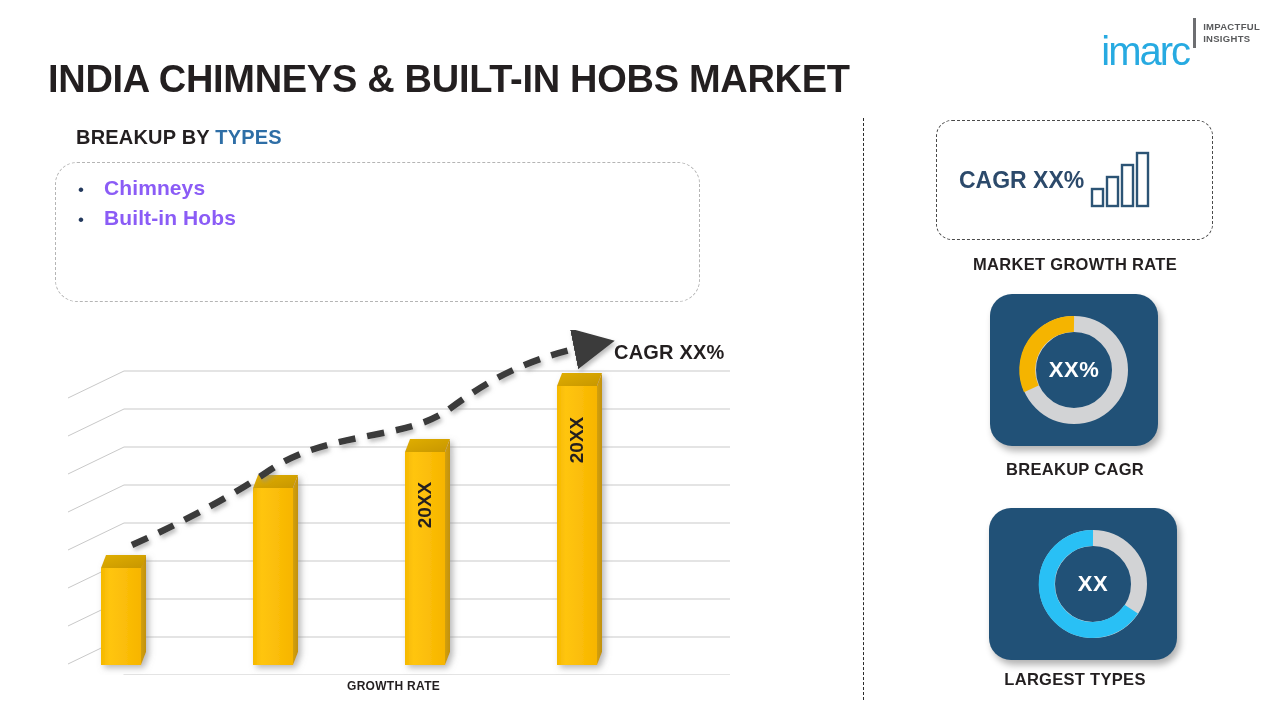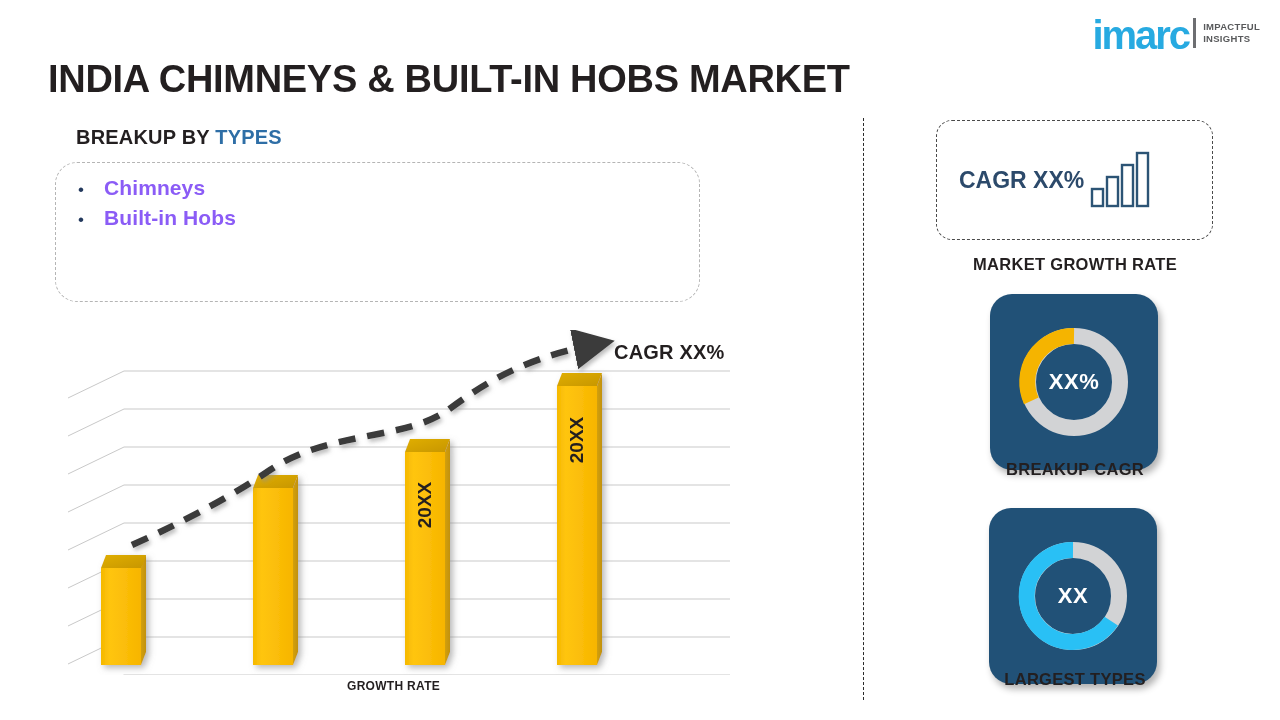--- a/index.html
+++ b/index.html
@@ -21,26 +21,26 @@
     position: absolute;
     top: 12px;
     right: 20px;
     display: flex;
     align-items: center;
     height: 42px;
   }
   #logo .word {
     font-family: "Liberation Sans", sans-serif;
     font-size: 40px;
-    font-weight: 700;
+    font-weight: 400;
     letter-spacing: -2px;
     color: #27AAE1;
     line-height: 38px;
     position: relative;
-    top: 2px;
+    top: 18px;
   }
   #logo .divider {
     width: 3px;
     height: 30px;
     background: #6d6e71;
     margin: 0 7px 0 4px;
   }
   #logo .tag {
     font-size: 9.5px;
     font-weight: 700;
@@ -176,30 +176,30 @@
     color: #231f20;
     letter-spacing: .3px;
   }
   #caption-growth { top: 255px; }
   #caption-highest { top: 460px; }
   #caption-largest { top: 670px; }
 
   .tile {
     position: absolute;
     width: 168px;
-    height: 176px;
+    height: 152px;
     border-radius: 22px;
     background: #215177;
     box-shadow: 3px 5px 7px rgba(0,0,0,.30);
     display: flex;
     align-items: center;
     justify-content: center;
   }
   #tile-highest { left: 990px; top: 294px; }
-  #tile-largest { left: 989px; top: 508px; }
+  #tile-largest { left: 989px; top: 508px; padding-left: 20px; }
   .donut-wrap { position: relative; width: 120px; height: 120px; }
   .donut-value {
     position: absolute;
     left: 0; top: 0;
     width: 120px; height: 120px;
     display: flex;
     align-items: center;
     justify-content: center;
     font-size: 22px;
     font-weight: 700;

